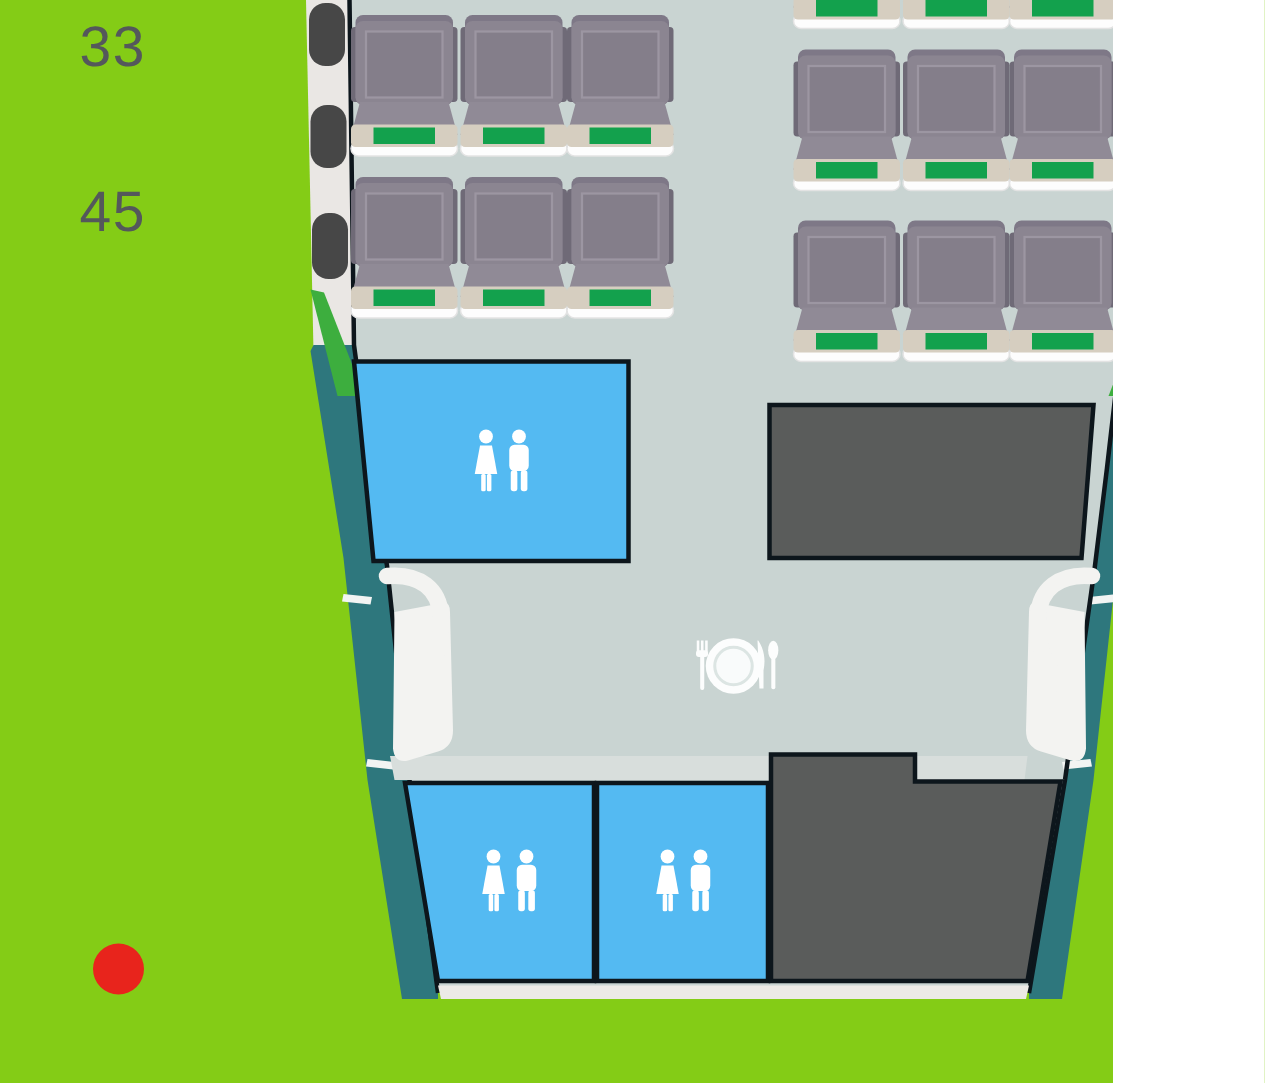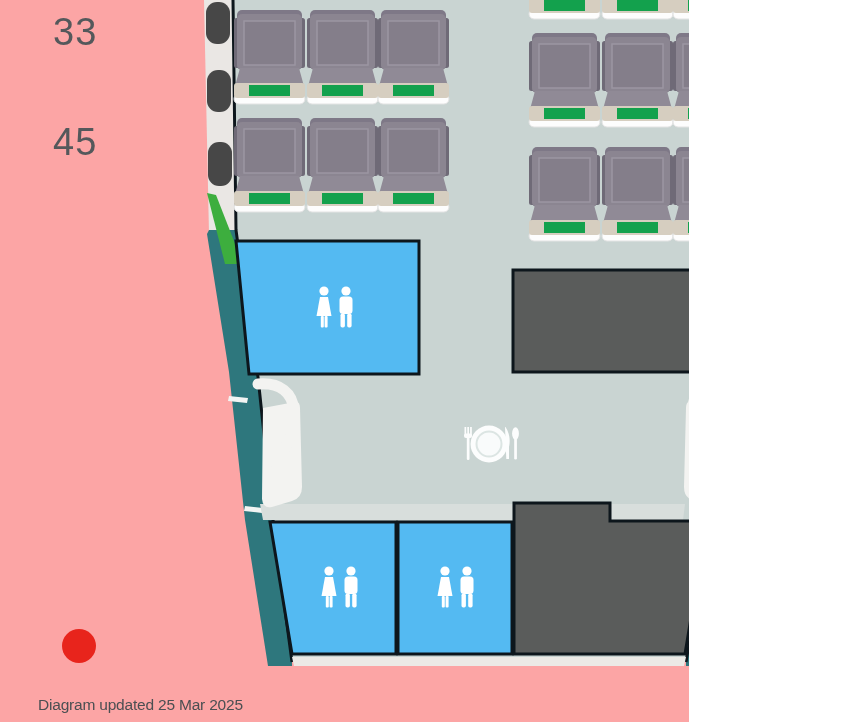--- a/index.html
+++ b/index.html
@@ -1,17 +1,17 @@
 <!DOCTYPE html>
 <html style="--floor: #C9D4D2; --bulkhead: #D8DEDC; --hull: #EAE7E4; --sliver: #ECEAE6; --window: #474747; --wall: #2E777D; --stripe-green: #3DAE3E; --outline: #0D161C; --lavatory-blue: #54BAF2; --galley-gray: #5A5C5B; --door-white: #F3F3F1; --tick-white: #F2F4F3; --icon-white: #FFFFFF; --seat-frame: #8B8591; --seat-back-dark: #7E7887; --seat-panel: #847E8A; --seat-panel-edge: #9C96A2; --seat-wing: #6F6A77; --seat-cushion: #908A96; --seat-trim: #D6CEC0; --seat-green: #13A14D; --seat-base: #FDFDFD; --label-text: #54585B; --footer-text: #4B4F52; --red-marker: #E8241C;"><head>
 <meta charset="utf-8">
 <style>
   html,body{margin:0;padding:0;background:#ffffff;}
   .stage{
-    position:relative;width:689px;height:722px;background:#fca5a5;overflow:hidden;
+    position:relative;width:742px;height:722px;background:#84cc16;overflow:hidden;
     font-family:"Liberation Sans", sans-serif;
   }
   .stage svg{position:absolute;left:0;top:0;}
   .row-label{
     position:absolute;color:var(--label-text,#54585B);font-size:38px;line-height:38px;
     letter-spacing:1px;user-select:none;
   }
   #row-label-33{left:53px;top:13px;}
   #row-label-34{left:53px;top:123px;}
   .footer-note{
@@ -136,15 +136,14 @@
     <use href="#seat-proto" x="529" y="147"></use>
     <use href="#seat-proto" x="602" y="147"></use>
     <use href="#seat-proto" x="673" y="147"></use>
   </svg>
 
   <div class="row-label" id="row-label-33">33</div>
   <div class="row-label" id="row-label-34">45</div>
 
   <div class="red-dot"></div>
 
-  <div class="footer-note">Diagram updated 25 Mar 2025</div>
 
 </div>
 
 </body></html>

